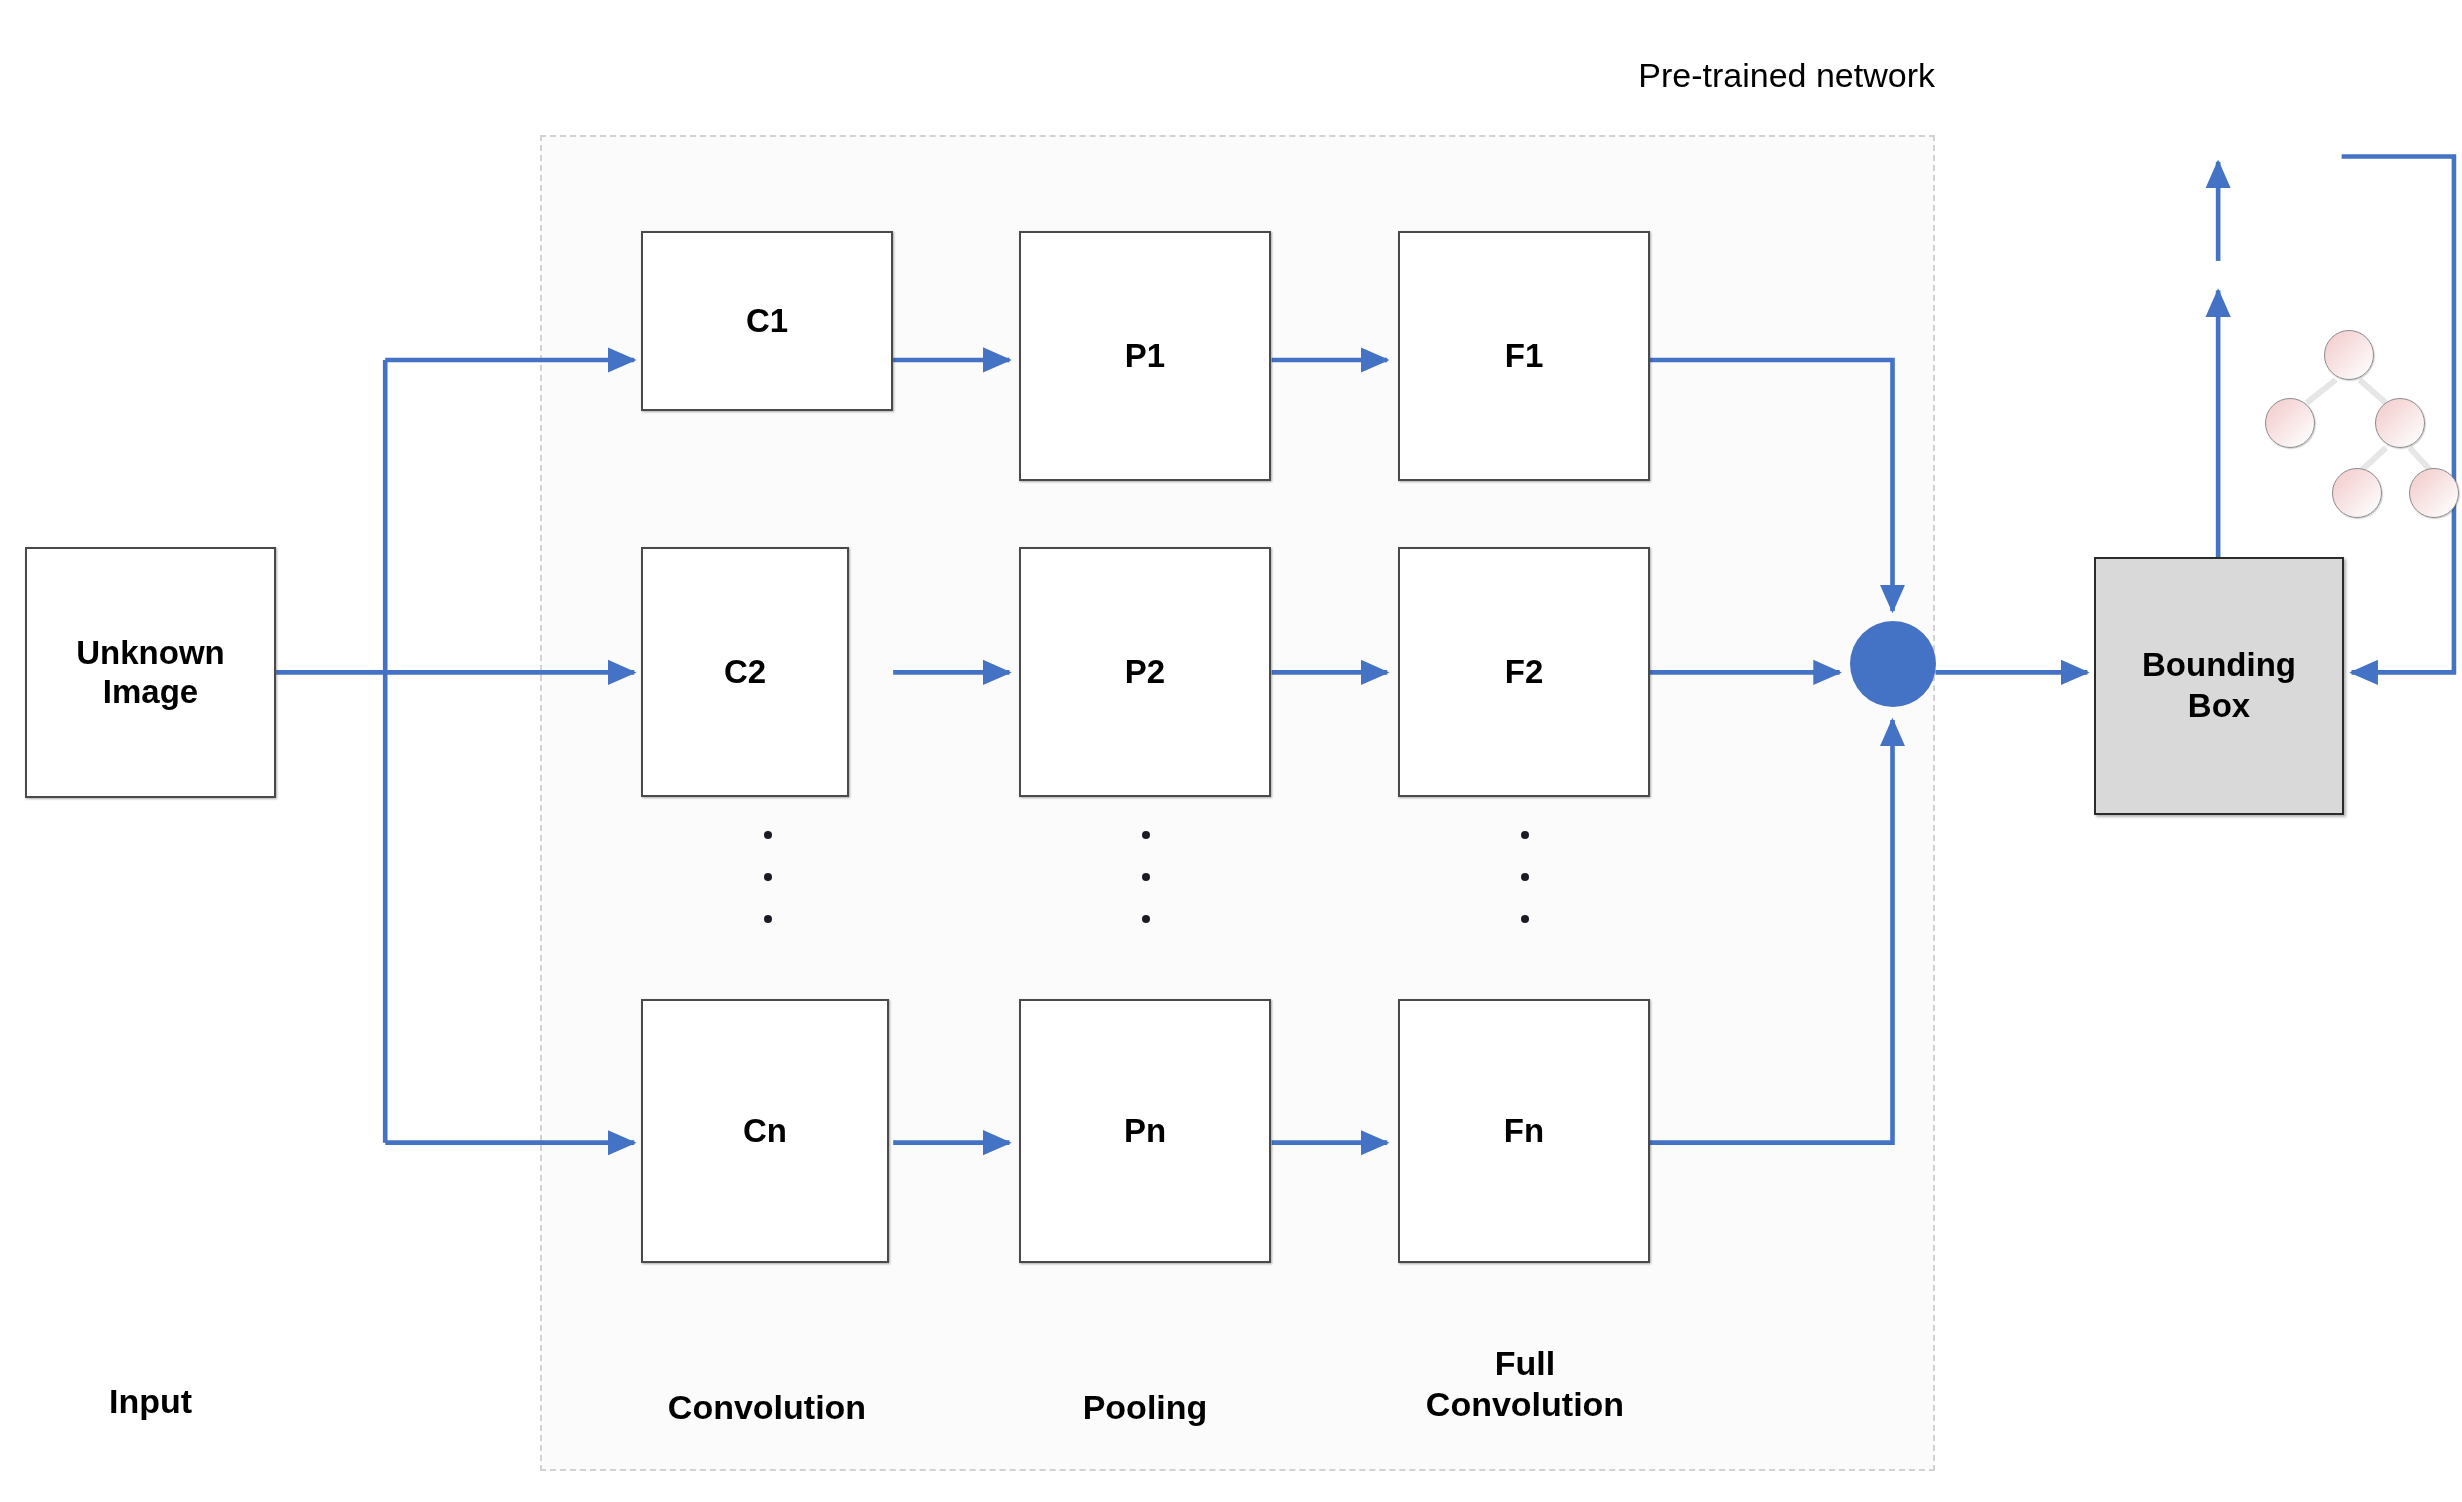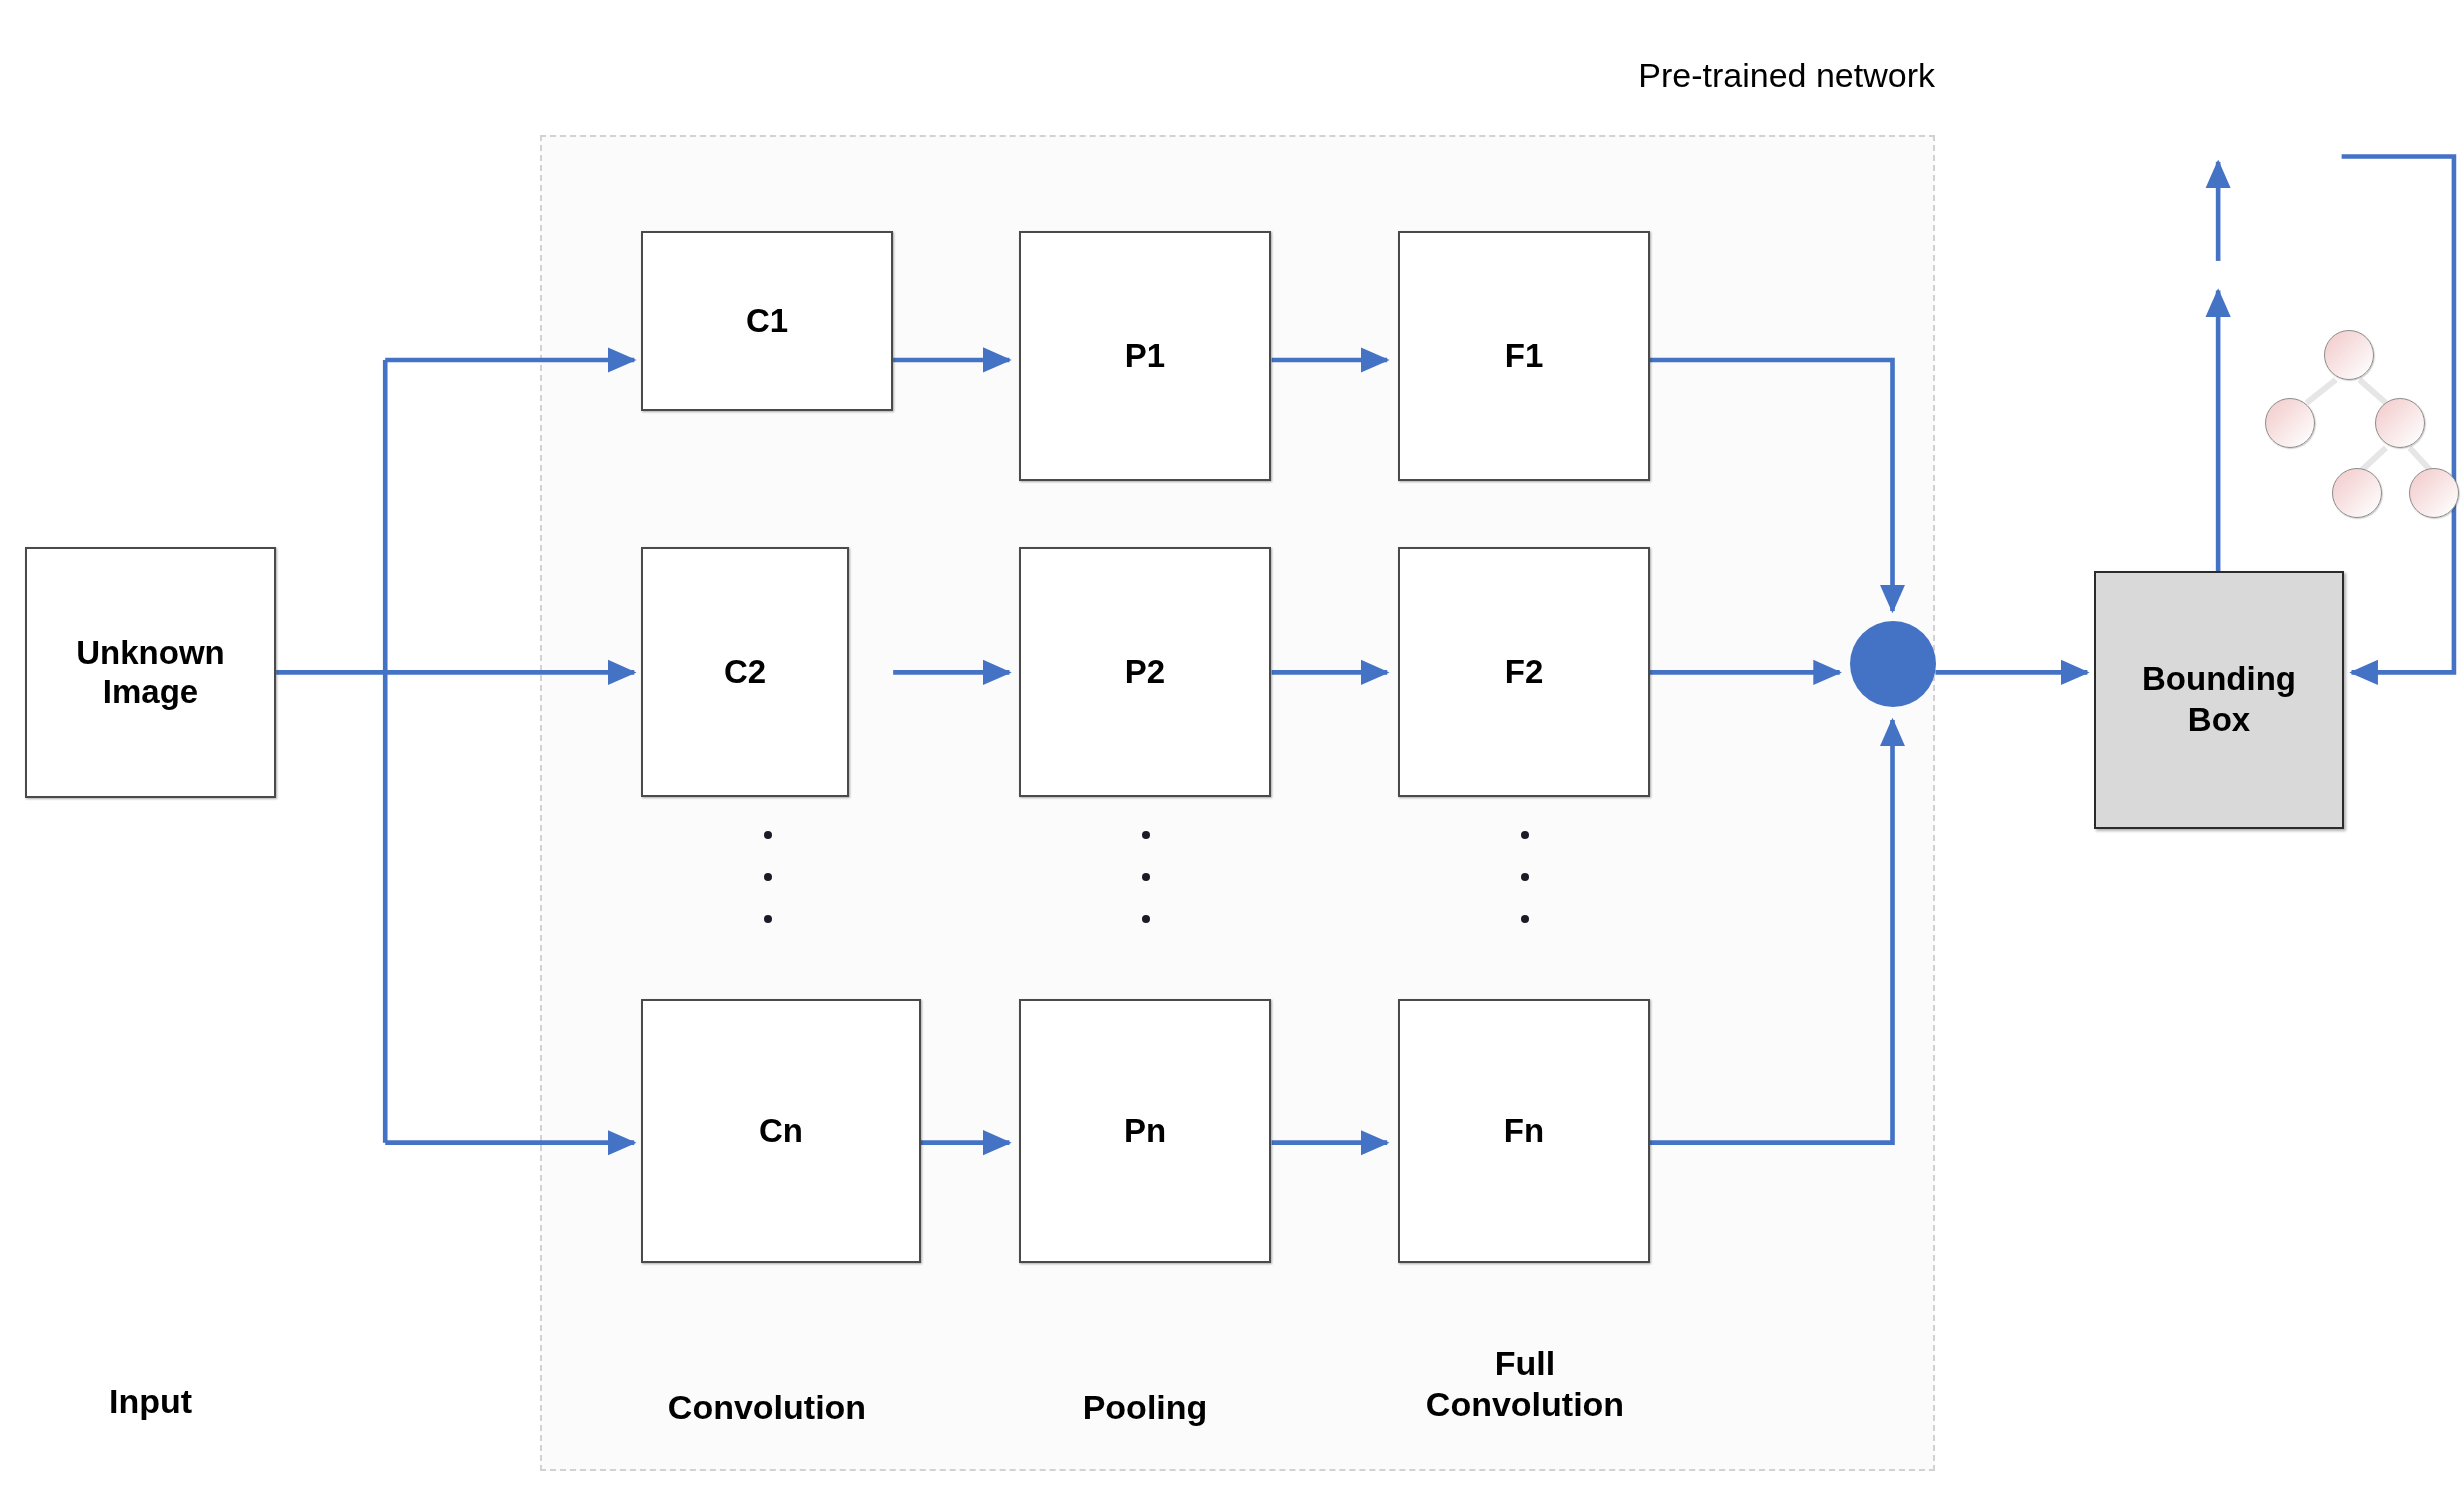--- a/index.html
+++ b/index.html
@@ -200,21 +200,21 @@
       <span>Image</span>
     </div>
   </div>
 
   <div class="layer-box" style="left:641px; top:231px; width:252px; height:180px;">
     <span class="label">C1</span>
   </div>
   <div class="layer-box" style="left:641px; top:547px; width:208px; height:250px;">
     <span class="label">C2</span>
   </div>
-  <div class="layer-box" style="left:641px; top:999px; width:280px; height:264px;">
+  <div class="layer-box" style="left:641px; top:999px; width:248px; height:264px;">
     <span class="label">Cn</span>
   </div>
 
   <div class="layer-box" style="left:1019px; top:231px; width:252px; height:250px;">
     <span class="label">P1</span>
   </div>
   <div class="layer-box" style="left:1019px; top:547px; width:252px; height:250px;">
     <span class="label">P2</span>
   </div>
   <div class="layer-box" style="left:1019px; top:999px; width:252px; height:264px;">
@@ -243,21 +243,21 @@
   </div>
   <div class="ellipsis-dots" style="left:1512px; top:831px;">
     <span></span>
       <span></span>
       <span></span>
   </div>
 
   <div class="merge-node"></div>
 
 
-  <div class="gray-box" style="left:2094px; top:571px; width:250px; height:258px;">
+  <div class="gray-box" style="left:2094px; top:557px; width:250px; height:258px;">
     <div class="label">
       <span>Bounding</span><br>
       <span>Box</span>
     </div>
   </div>
 
   <div class="tree-glyph">
     <svg width="198" height="218" viewBox="0 0 300 330" xmlns="http://www.w3.org/2000/svg" style="position:absolute;left:0;top:0;">
       <g stroke="#e6e6e6" stroke-width="9" fill="none">
         <path d="M 136 95 L 92 130"></path>

